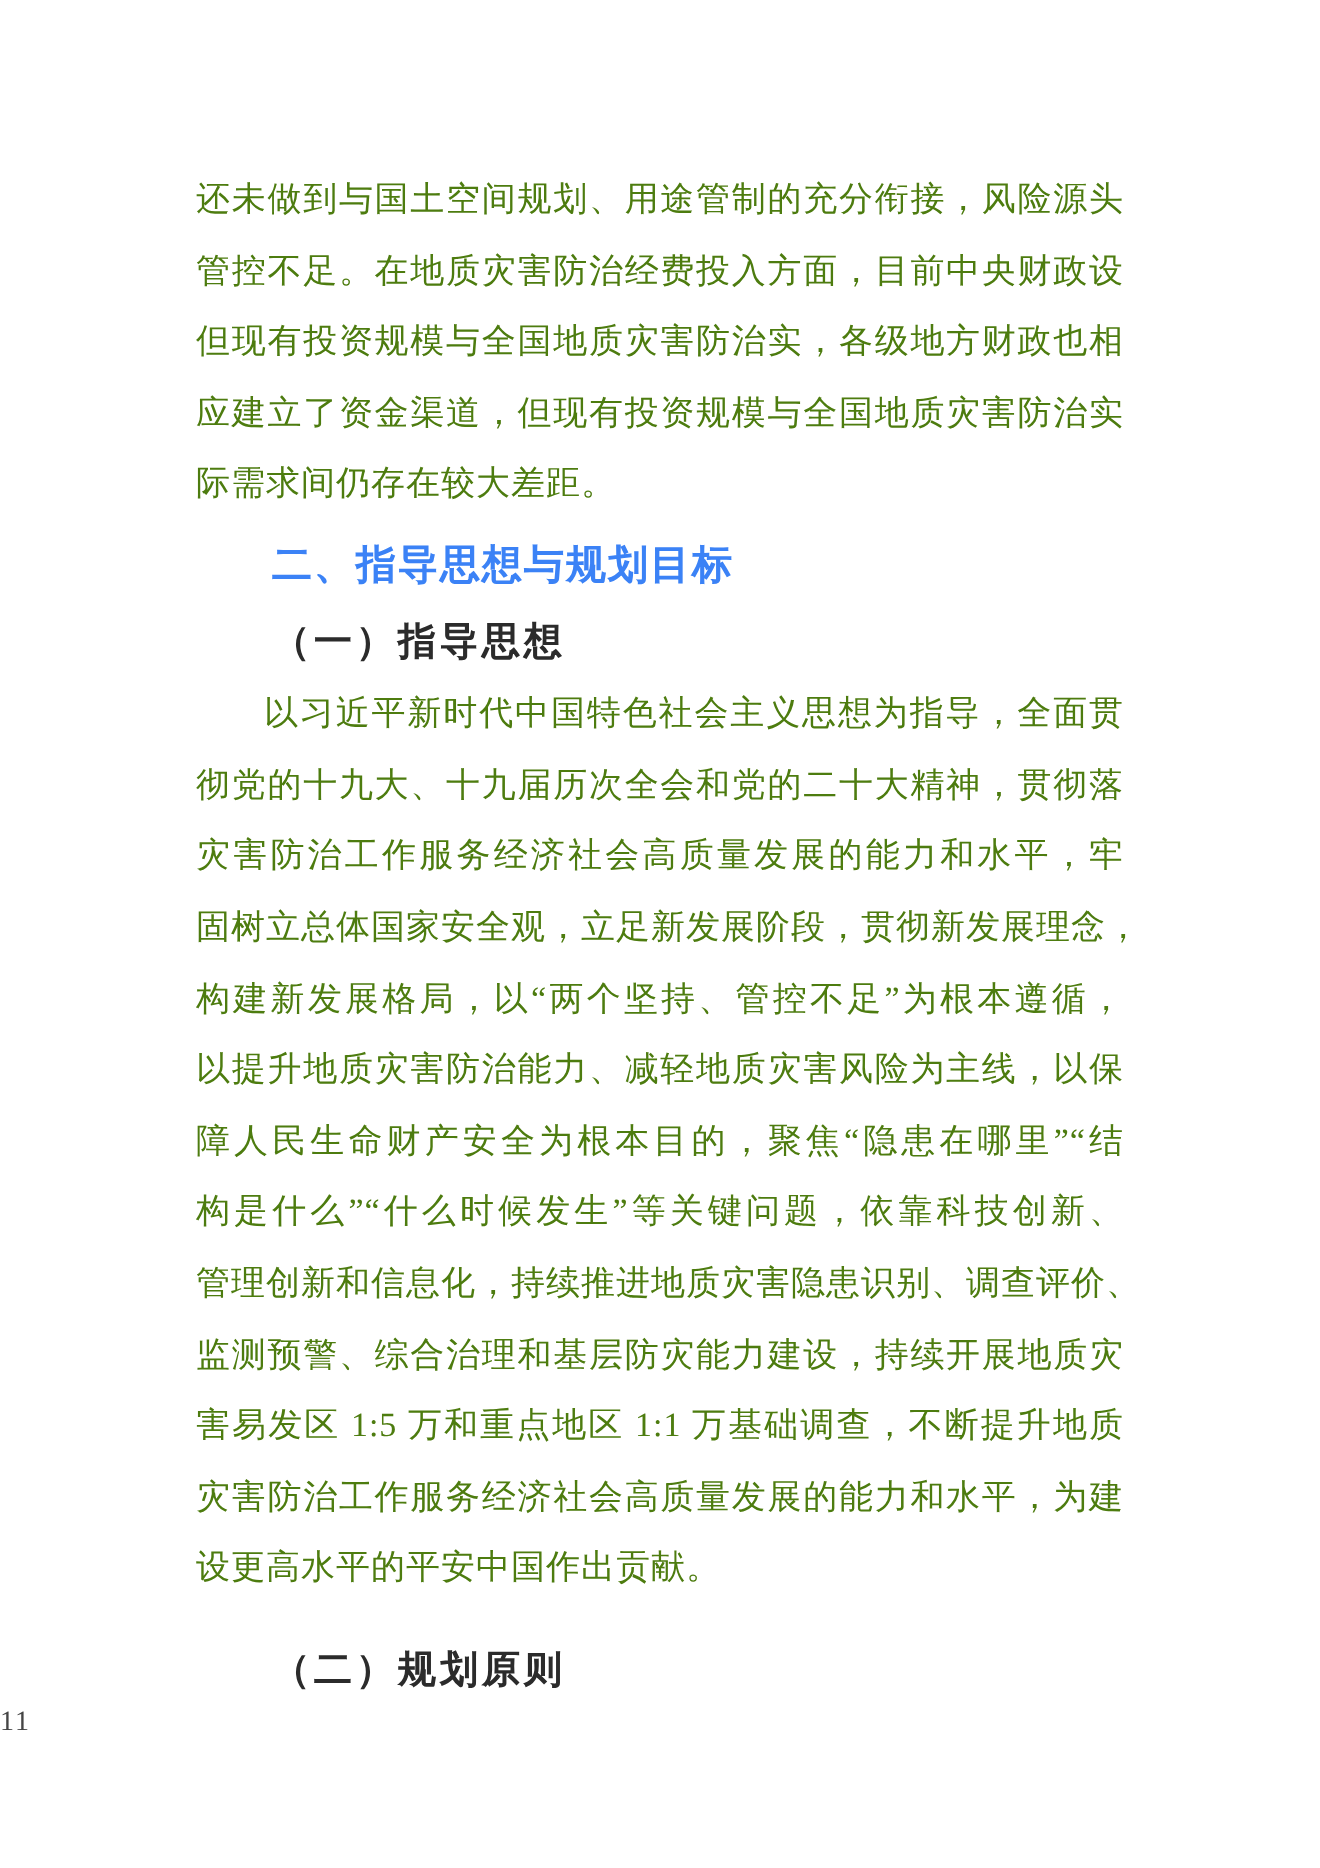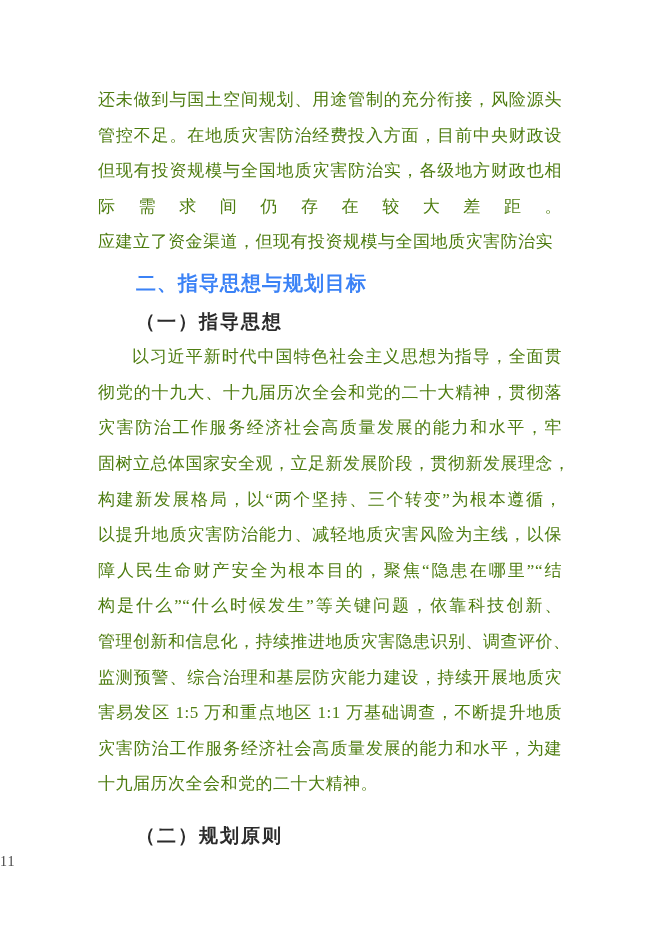--- a/index.html
+++ b/index.html
@@ -80,42 +80,42 @@
 </head>
 <body>
 
 <div class="page">
   <div class="content">
 
     <div class="para">
         <div class="line">还未做到与国土空间规划、用途管制的充分衔接，风险源头</div>
         <div class="line">管控不足。在地质灾害防治经费投入方面，目前中央财政设</div>
         <div class="line">但现有投资规模与全国地质灾害防治实，各级地方财政也相</div>
+        <div class="line">应建立了资金渠道，但现有投资规模与全国地质灾害防治实</div>
         <div class="line">际需求间仍存在较大差距。</div>
-        <div class="line">应建立了资金渠道，但现有投资规模与全国地质灾害防治实</div>
       </div>
 
     <div class="section-heading">二、指导思想与规划目标</div>
 
     <div class="subsection-heading first">（一）指导思想</div>
 
     <div class="para indent-first">
         <div class="line">以习近平新时代中国特色社会主义思想为指导，全面贯</div>
         <div class="line">彻党的十九大、十九届历次全会和党的二十大精神，贯彻落</div>
         <div class="line">灾害防治工作服务经济社会高质量发展的能力和水平，牢</div>
         <div class="line">固树立总体国家安全观，立足新发展阶段，贯彻新发展理念，</div>
-        <div class="line">构建新发展格局，以“两个坚持、三个转变”为根本遵循，</div>
+        <div class="line">构建新发展格局，以“两个坚持、管控不足”为根本遵循，</div>
         <div class="line">以提升地质灾害防治能力、减轻地质灾害风险为主线，以保</div>
         <div class="line">障人民生命财产安全为根本目的，聚焦“隐患在哪里”“结</div>
         <div class="line">构是什么”“什么时候发生”等关键问题，依靠科技创新、</div>
         <div class="line">管理创新和信息化，持续推进地质灾害隐患识别、调查评价、</div>
         <div class="line">监测预警、综合治理和基层防灾能力建设，持续开展地质灾</div>
         <div class="line">害易发区 1:5 万和重点地区 1:1 万基础调查，不断提升地质</div>
         <div class="line">灾害防治工作服务经济社会高质量发展的能力和水平，为建</div>
-        <div class="line">十九届历次全会和党的二十大精神。</div>
+        <div class="line">设更高水平的平安中国作出贡献。</div>
       </div>
 
     <div class="subsection-heading second">（二）规划原则</div>
 
   </div>
 
   <div class="page-number">11</div>
 </div>
 
 </body></html>

